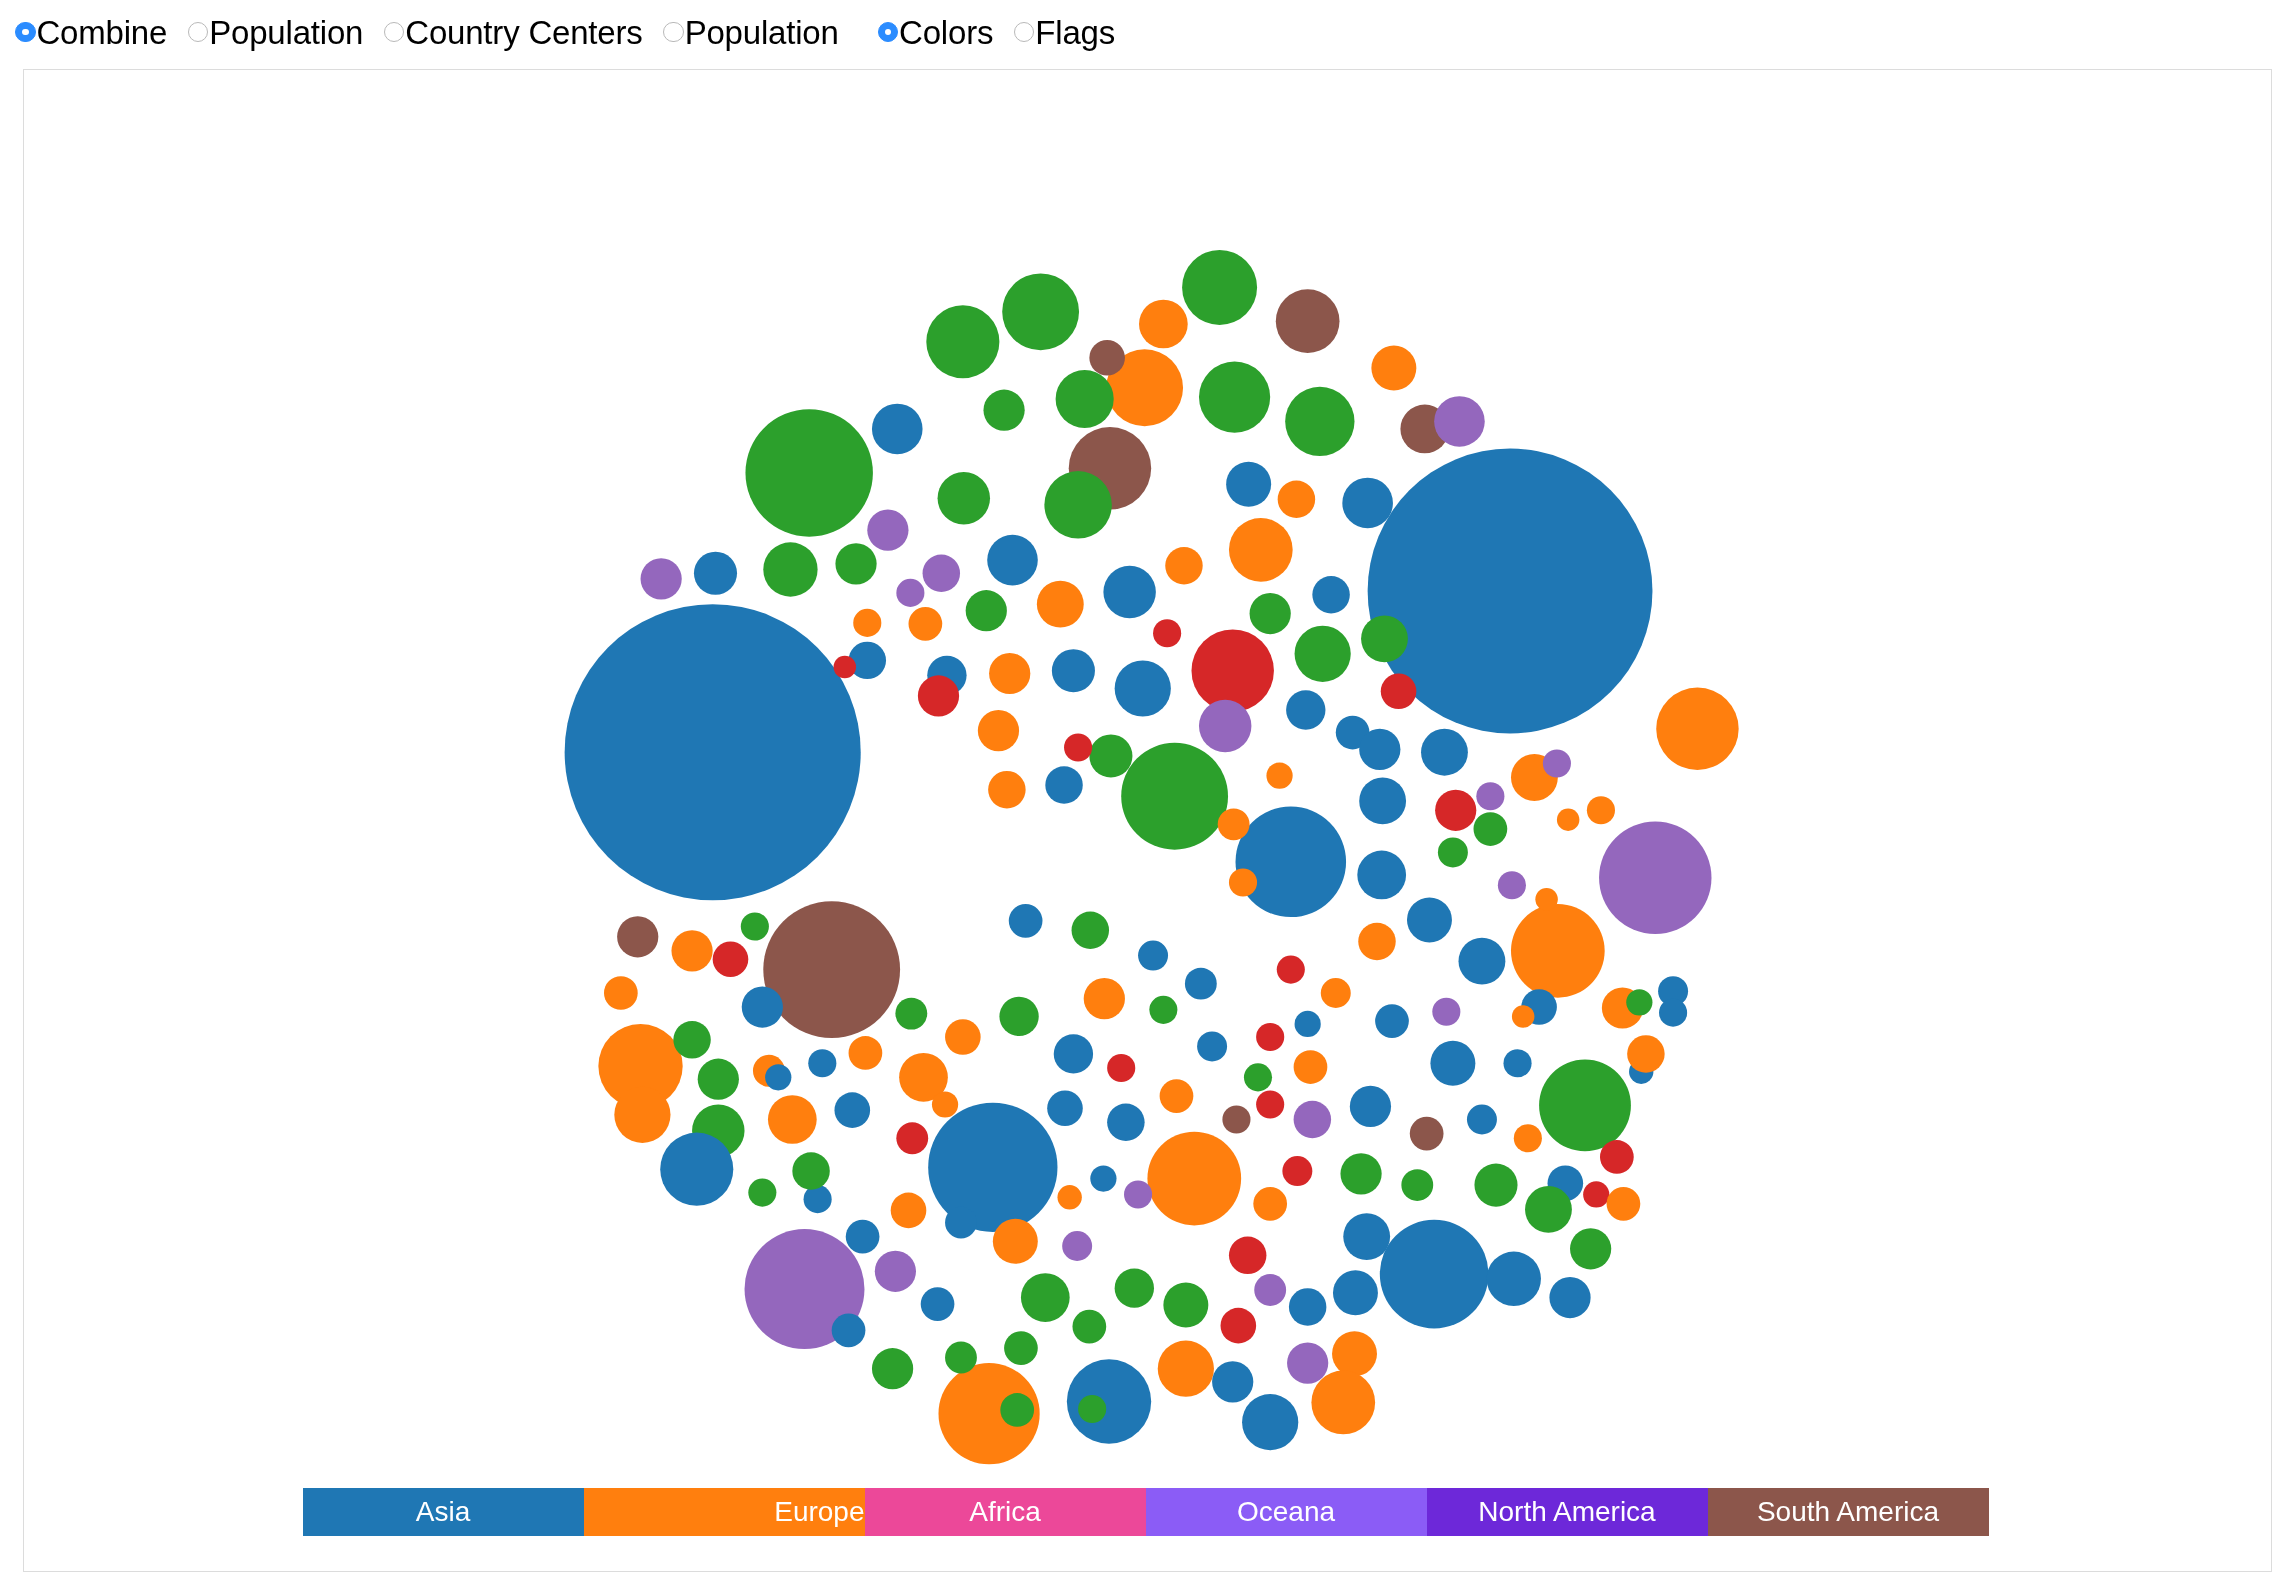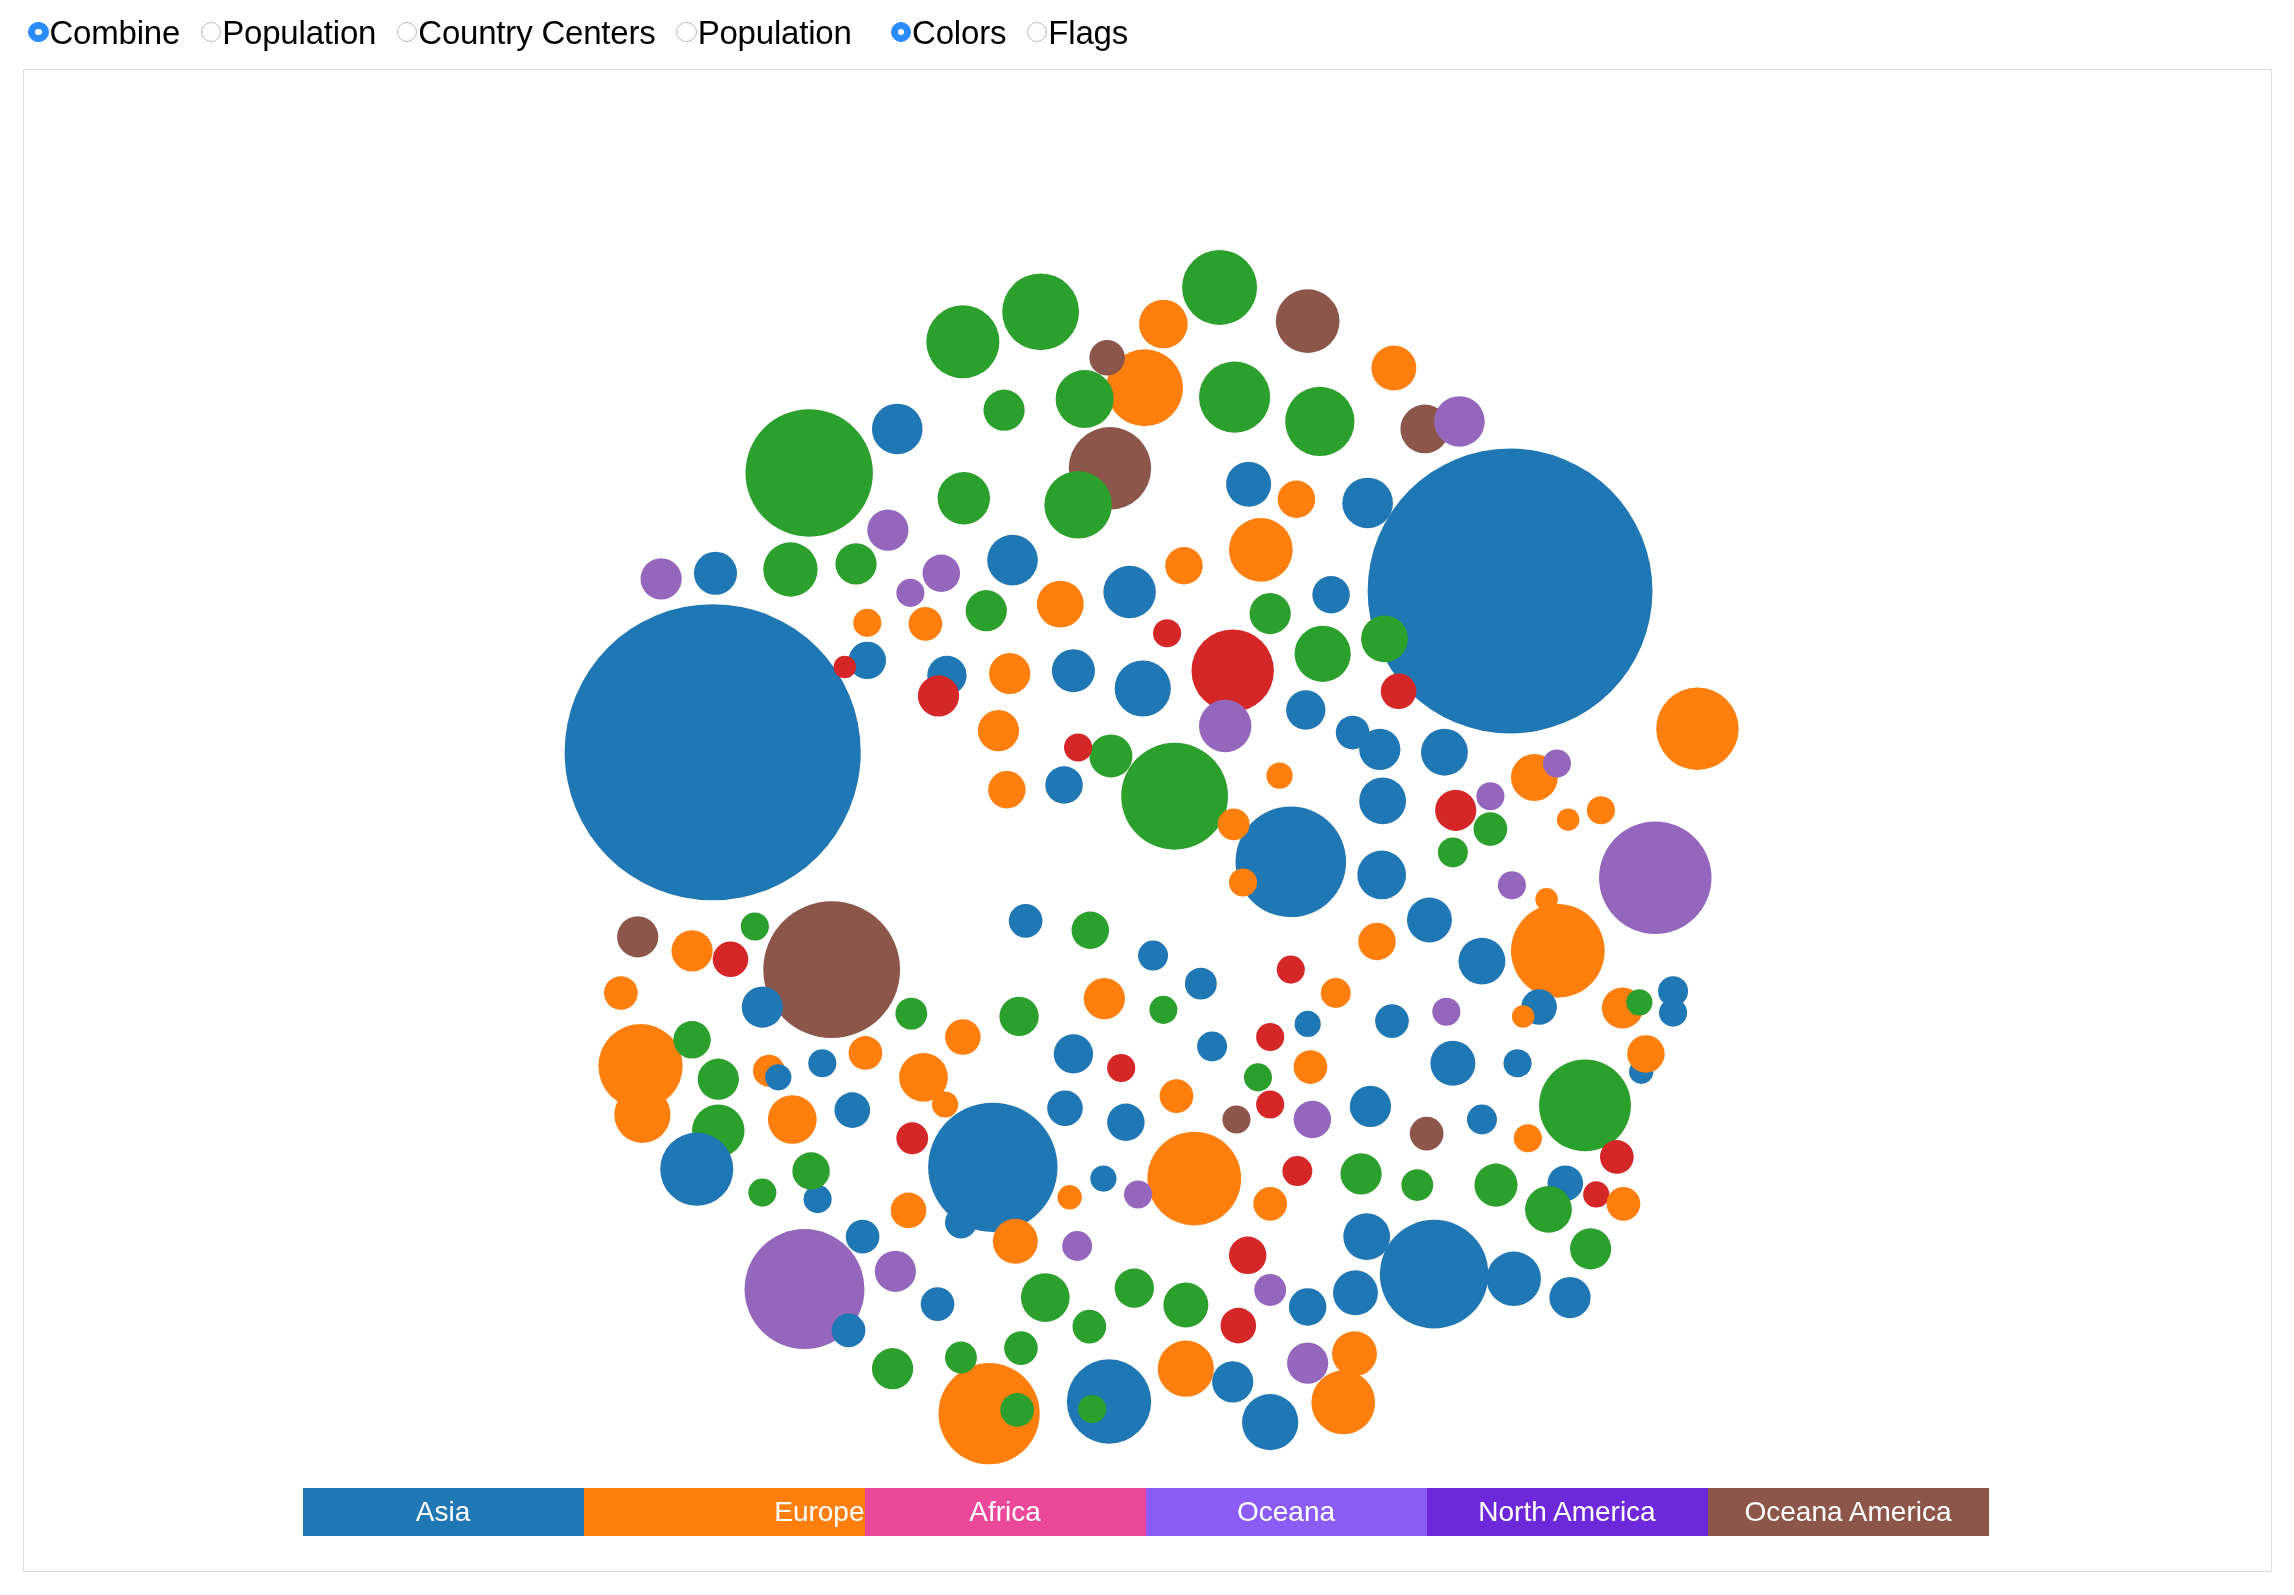--- a/index.html
+++ b/index.html
@@ -16,21 +16,21 @@
   }
 
   
   #controls {
     position: absolute;
     left: 0;
     top: 0;
     height: 64px;
     display: flex;
     align-items: center;
-    padding-left: 28px;
+    padding-left: 15px;
     box-sizing: border-box;
   }
   .radio-group { display: flex; align-items: center; }
   .radio-group.group-gap { margin-left: 39px; }
   .radio-item {
     display: flex;
     align-items: center;
     margin-right: 20.6px;
     cursor: default;
   }
@@ -368,18 +368,18 @@
     <div class="legend-cell" style="background: #ec4899;">
       <span>Africa</span>
     </div>
     <div class="legend-cell" style="background: #8b5cf6;">
       <span>Oceana</span>
     </div>
     <div class="legend-cell" style="background: #6d28d9;">
       <span>North America</span>
     </div>
     <div class="legend-cell" style="background: rgb(140, 86, 75);">
-      <span>Oceana America</span>
+      <span>South America</span>
     </div>
   </div>
 
 </div>
 
 
 </body></html>

